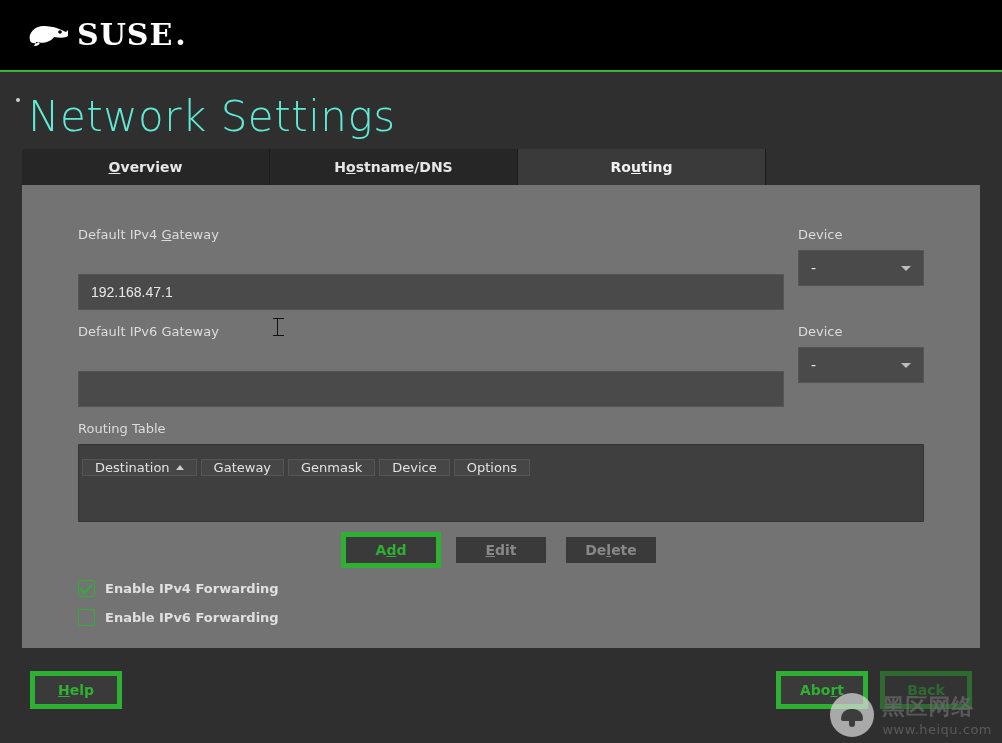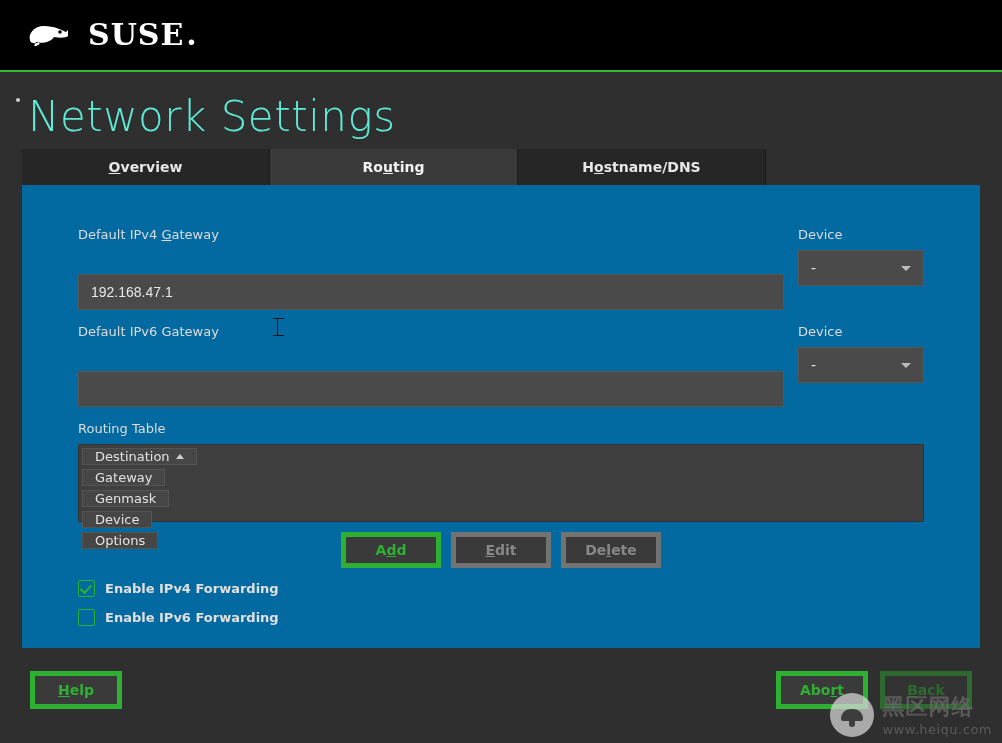--- a/index.html
+++ b/index.html
@@ -10,21 +10,21 @@
     font-size: 14px;
     color: #d0d0d0;
   }
   .top-bar {
     height: 70px;
     background: #000;
     display: flex;
     align-items: center;
     padding-left: 24px;
   }
-  .logo-area { display: flex; align-items: center; gap: 18px; }
+  .logo-area { display: flex; align-items: center; gap: 7px; }
   .logo-chameleon { color: #fff; }
   .logo-text {
     font-family: Georgia, "DejaVu Serif", serif;
     font-weight: 700;
     font-size: 30px;
     letter-spacing: 1px;
     color: #fff;
     line-height: 1;
   }
   .logo-text .dot { margin-left: 2px; }
@@ -73,21 +73,21 @@
     cursor: pointer;
     background: #262626;
     border-right: 1px solid #1a1a1a;
   }
   .tab.active {
     background: #3a3a3a;
     color: #f2f2f2;
   }
   .tab .ul { text-decoration: underline; }
   .panel {
-    background: #0369a1;
+    background: #737373;
     padding: 42px 56px 28px 56px;
     height: 463px;
     position: relative;
   }
   .field-row {
     display: flex;
     gap: 14px;
     margin-bottom: 14px;
   }
   .field-block { flex: 1; }
@@ -135,24 +135,23 @@
   }
   .table {
     background: #3f3f3f;
     border: 1px solid #333;
     height: 78px;
     border-radius: 1px;
   }
   .table-header {
     display: flex;
     height: 34px;
-    align-items: flex-start;
+    align-items: flex-end;
     padding: 3px;
     gap: 4px;
-    flex-direction: column;
   }
   .th {
     background: #464646;
     border: 1px solid #555;
     color: #e2e2e2;
     font-size: 13px;
     display: flex;
     align-items: center;
     padding: 0 12px;
     cursor: pointer;
@@ -300,25 +299,25 @@
   <div class="content-wrap">
     <h1 class="page-title">
       <span class="dot-marker"></span>
       <span>Network Settings</span>
     </h1>
 
     <div class="tabs">
       <div class="tab">
         <span><span></span><span class="ul">O</span><span>verview</span></span>
       </div>
+      <div class="tab">
+        <span><span>H</span><span class="ul">o</span><span>stname/DNS</span></span>
+      </div>
       <div class="tab active">
         <span><span>Ro</span><span class="ul">u</span><span>ting</span></span>
-      </div>
-      <div class="tab">
-        <span><span>H</span><span class="ul">o</span><span>stname/DNS</span></span>
       </div>
     </div>
 
     <div class="panel">
 
       <div class="field-row">
         <div class="field-block">
           <div class="field-label">
             <span>Default IPv4 </span><span class="ul">G</span><span>ateway</span>
           </div>

